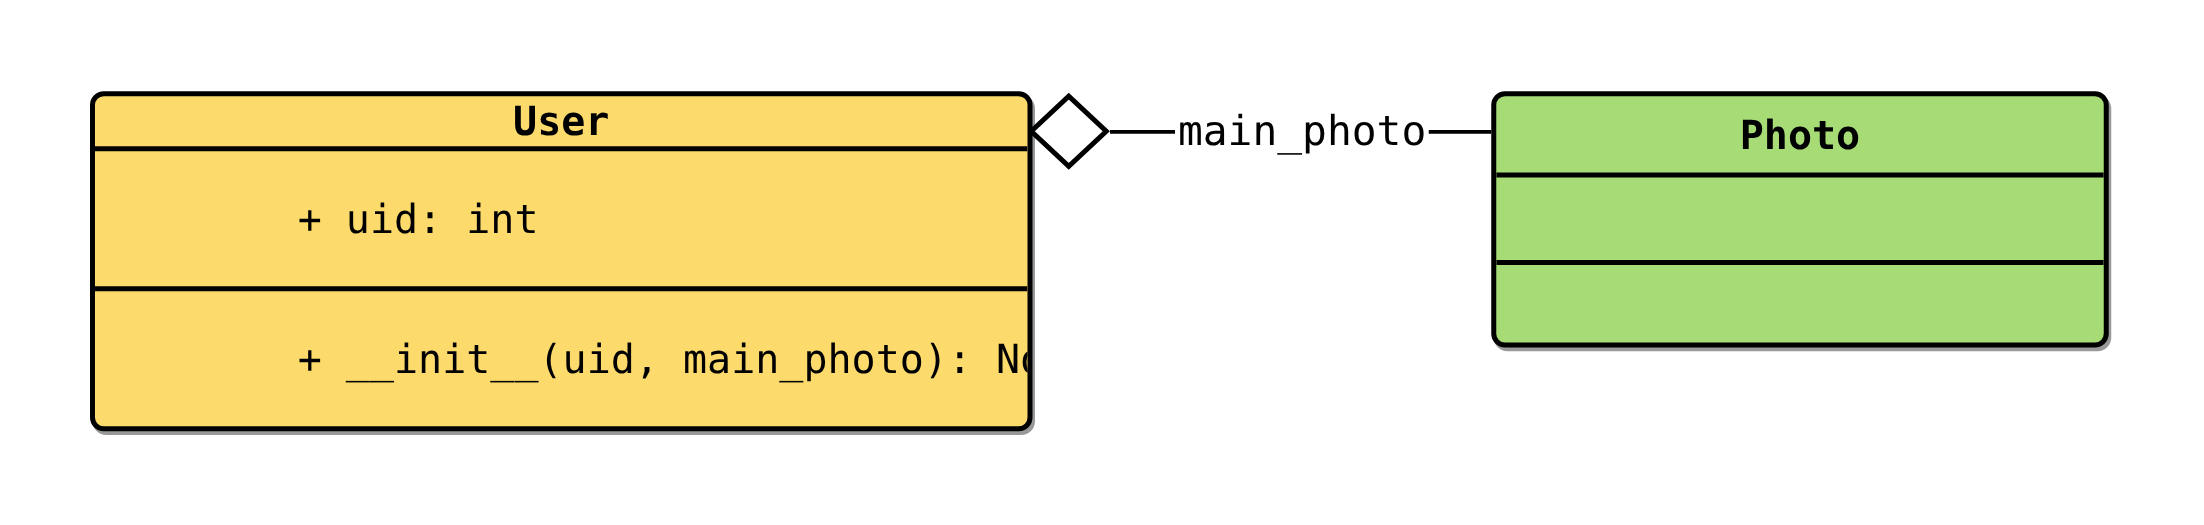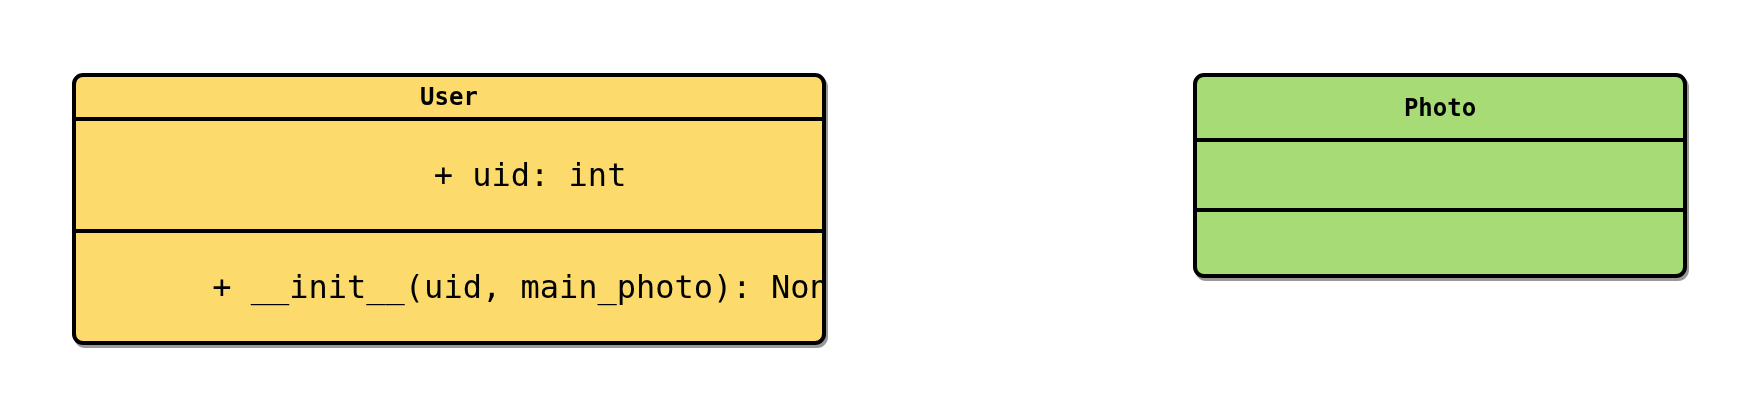--- a/index.html
+++ b/index.html
@@ -27,32 +27,32 @@
   .photo-box { left: 1193px; top: 73px; width: 494px; height: 205px; background: var(--photo-fill, #A6DB76); }
 
   .sec { box-sizing: border-box; }
   .sec + .sec { border-top: 4px solid var(--stroke, #000000); }
 
   .sec.header {
     display: flex;
     align-items: center;
     justify-content: center;
     font-weight: bold;
-    font-size: 24px;
+    font-size: 32px;
   }
   .user-box  .sec.header { height: 60px; }
   .user-box  .sec.attrs  { height: 130px; }
   .user-box  .sec.methods{ flex: 1; }
   .photo-box .sec.header { height: 61px; }
   .photo-box .sec.attrs  { height: 70px; }
   .photo-box .sec.methods{ flex: 1; }
 
   .sec.attrs, .sec.methods {
     display: flex;
-    flex-direction: row;
+    flex-direction: column;
     justify-content: center;
     padding-left: 8px;
     font-size: 32px;
   }
   .member-line { white-space: pre; line-height: 36px; }
   .bold { font-weight: bold; }
 
   .connector {
     position: absolute;
     left: 822px;
@@ -87,20 +87,28 @@
         <span>+ uid: int</span>
       </div>
     </div>
     <div class="sec methods">
       <div class="member-line">
         <span>+ __init__(uid, main_photo): None</span>
       </div>
     </div>
   </div>
 
+  <div class="connector">
+    <svg class="diamond-svg" viewBox="0 0 66 62" aria-hidden="true">
+      <polygon points="3,31 33,3 63,31 33,59"></polygon>
+    </svg>
+    <div class="seg grow"></div>
+    <div class="edge-label">main_photo</div>
+    <div class="seg fixed"></div>
+  </div>
 
   <div class="class-box photo-box">
     <div class="sec header">
       <span>Photo</span>
     </div>
     <div class="sec attrs"></div>
     <div class="sec methods"></div>
   </div>
 
 </div>

